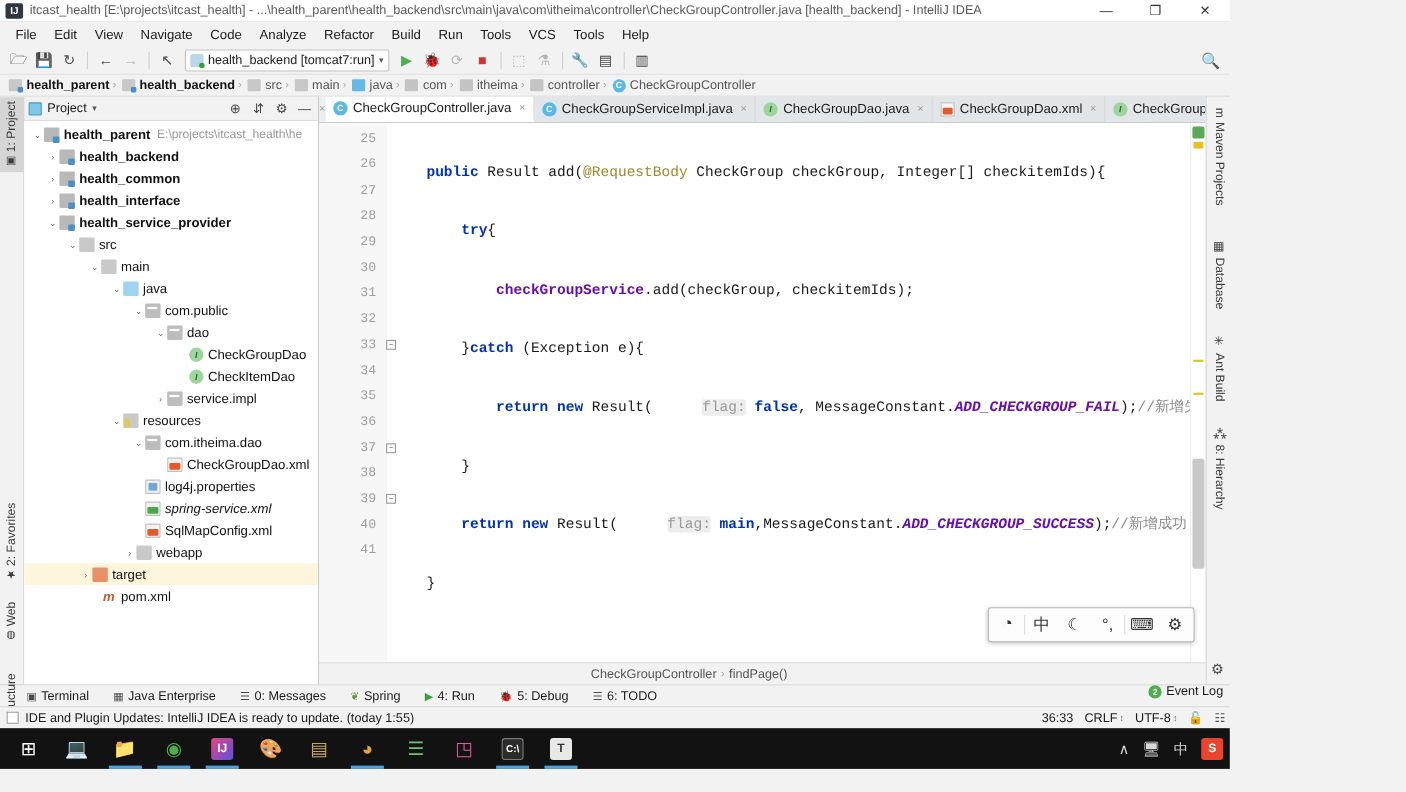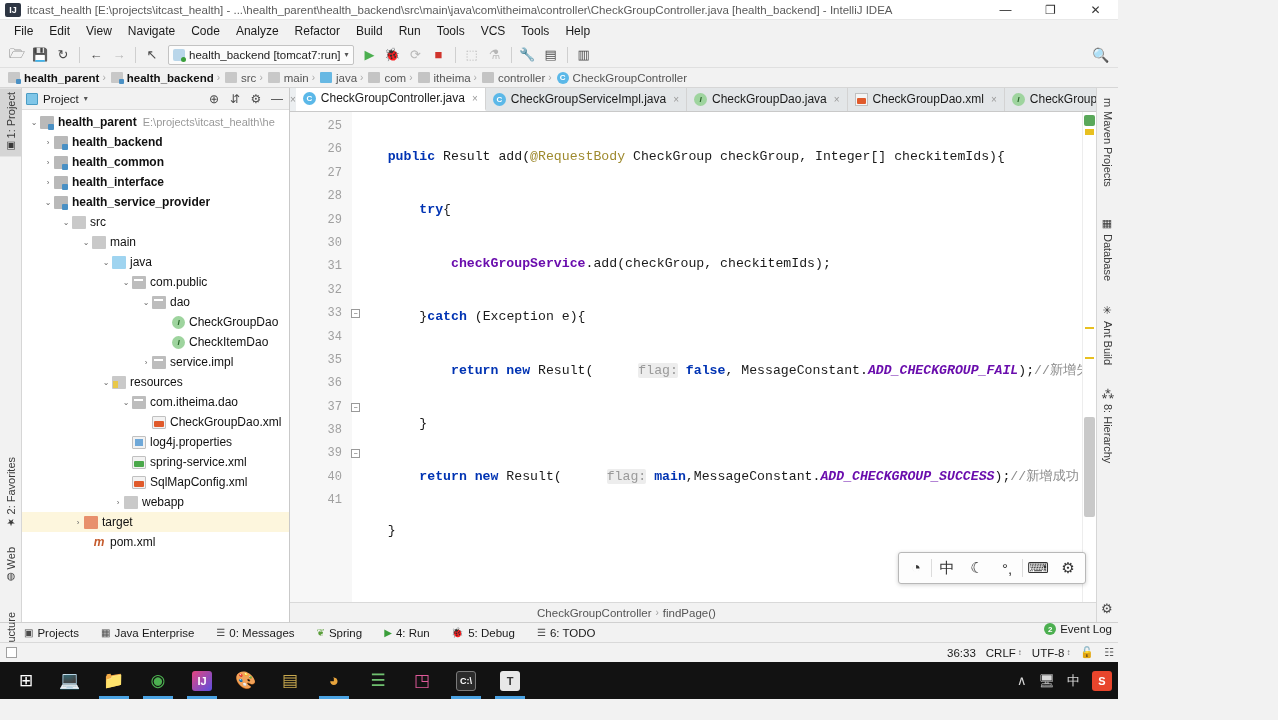--- a/index.html
+++ b/index.html
@@ -513,21 +513,21 @@
           <span class="tlabel">CheckGroupDao.xml</span>
         </div>
 
 
         <div class="trow" style="padding-left:110px;">
           <span class="ticon props"></span>
           <span class="tlabel">log4j.properties</span>
         </div>
 
 
-        <div class="trow" style="padding-left:110px;">
+        <div class="trow" style="padding-left:110px;font-style:italic;">
           <span class="ticon xml xmlg"></span>
           <span class="tlabel">spring-service.xml</span>
         </div>
 
 
         <div class="trow" style="padding-left:110px;">
           <span class="ticon xml"></span>
           <span class="tlabel">SqlMapConfig.xml</span>
         </div>
 
@@ -674,21 +674,21 @@
         <span>8: Hierarchy</span>
       </div>
       <div class="rgear">⚙</div>
     </div>
 
   </div>
 
   <div class="bottombar">
     <div class="bb-item">
       <span class="bb-ico">▣</span>
-      <span>Projects</span>
+      <span>Terminal</span>
     </div>
     <div class="bb-item">
       <span class="bb-ico">▦</span>
       <span>Java Enterprise</span>
     </div>
     <div class="bb-item">
       <span class="bb-ico">☰</span>
       <span>0: Messages</span>
     </div>
     <div class="bb-item">
@@ -704,20 +704,21 @@
       <span>5: Debug</span>
     </div>
     <div class="bb-item">
       <span class="bb-ico">☰</span>
       <span>6: TODO</span>
     </div>
   </div>
 
   <div class="statusbar">
     <span class="sb-chk"></span>
+    <span>IDE and Plugin Updates: IntelliJ IDEA is ready to update. (today 1:55)</span>
     <div class="eventlogline">
       <span class="ev-dot">2</span>
       <span>Event Log</span>
     </div>
     <div class="sb-right">
       <span class="it">36:33</span>
       <span class="it">
         <span>CRLF</span>
         <span class="car">↕</span>
       </span>

